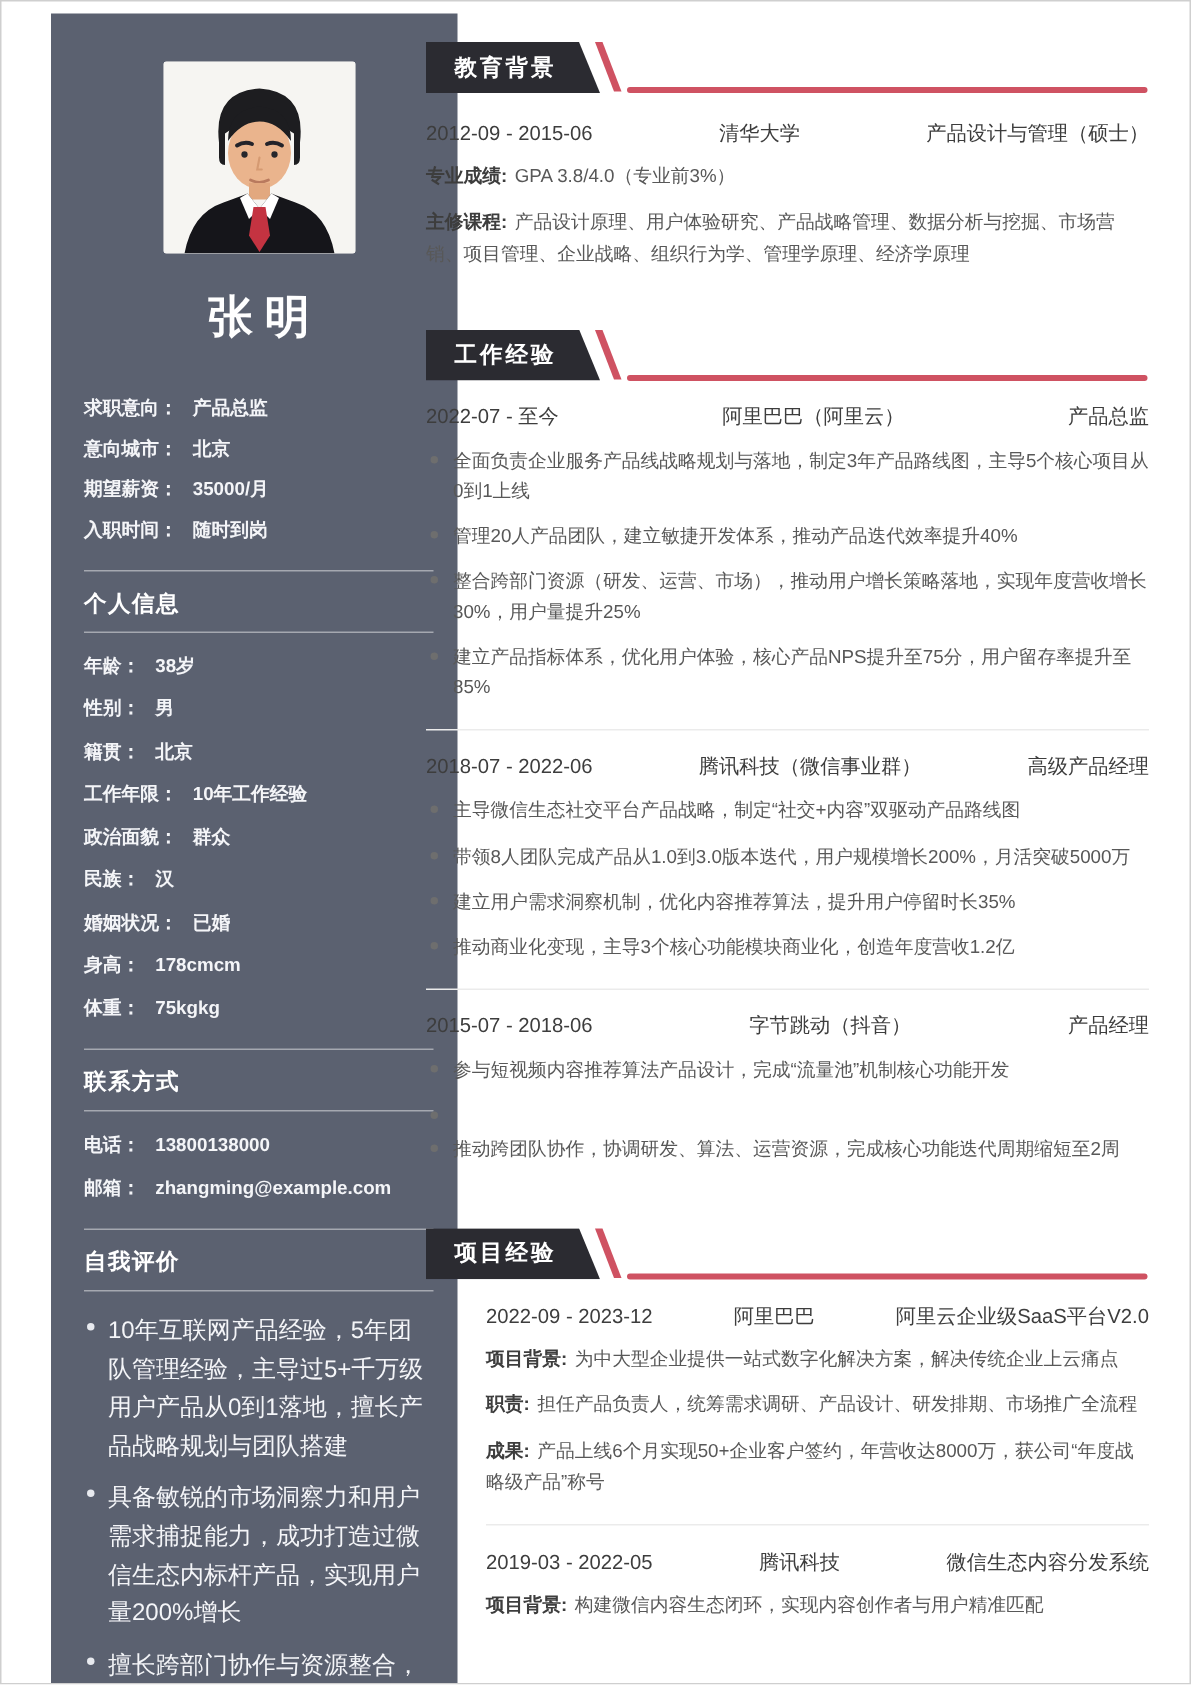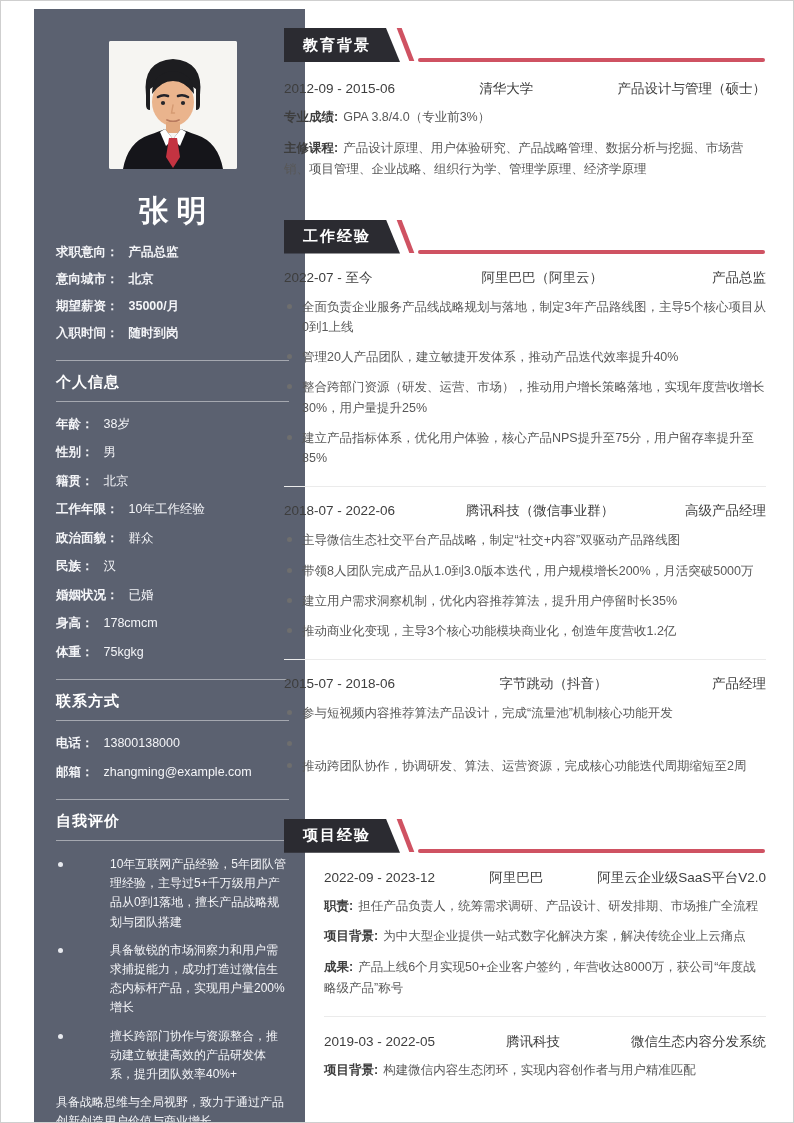--- a/index.html
+++ b/index.html
@@ -16,33 +16,33 @@
   }
   .photo {
     width:128px; height:128px; margin:0 auto; background:#f6f5f2;
     border-radius:2px; overflow:hidden;
   }
   .photo svg { display:block; width:128px; height:128px; }
   .side-name {
     margin-top:22px; text-align:center; font-size:30px; font-weight:bold;
     letter-spacing:8px; color:#ffffff; text-indent:8px;
   }
-  .summary { margin-top:12px; }
+  .summary { margin-top:32px; }
   .srow { display:flex; margin-bottom:10px; font-size:12.5px; font-weight:bold; line-height:1.35; }
   .srow .lab { white-space:nowrap; margin-right:10px; }
   .side-sec { margin-top:18px; border-top:1px solid rgba(255,255,255,0.45); padding-top:12px; }
   .side-sec h2 {
     font-size:15px; font-weight:bold; color:#ffffff; letter-spacing:1px;
     padding-bottom:9px; border-bottom:1px solid rgba(255,255,255,0.45); margin-bottom:14px;
   }
   .irow { display:flex; margin-bottom:11px; font-size:12.5px; line-height:1.4; }
   .irow .lab { font-weight:bold; white-space:nowrap; margin-right:10px; }
-  .irow .val { font-weight:400; word-break:break-all; }
+  .irow .val { font-weight:700; word-break:break-all; }
   .sbullets { margin-top:4px; }
-  .sbullet { display:flex; margin-bottom:9px; font-size:12px; line-height:1.6;gap:38px; }
+  .sbullet { display:flex; margin-bottom:9px; font-size:16px; line-height:1.6; }
   .sbullet .dot { flex:0 0 auto; width:5px; height:5px; border-radius:50%; background:#e8eaef; margin:7px 9px 0 2px; }
   
   .content { position:absolute; left:260px; top:0; width:532px; height:1123px; padding:27px 27px 0 23px; overflow:hidden; }
   .sec-header { position:relative; height:34px; }
   .badge {
     position:absolute; left:0; top:0; height:34px; width:116px;
     background:#2b2b31; display:flex; align-items:center; padding-left:19px;
     clip-path:polygon(0 0, calc(100% - 14px) 0, 100% 100%, 0 100%);
   }
   .badge span { color:#ffffff; font-size:15px; font-weight:bold; letter-spacing:2px; }
@@ -301,24 +301,24 @@
         <div class="rule"></div>
       </div>
 
       <article class="proj">
         <div class="entry-head">
           <span class="period">2022-09 - 2023-12</span>
           <span class="org">阿里巴巴</span>
           <span class="role">阿里云企业级SaaS平台V2.0</span>
         </div>
         <p class="kv">
+          <span class="kv-label">项目背景:</span><span class="kv-text">为中大型企业提供一站式数字化解决方案，解决传统企业上云痛点</span>
+        </p>
+        <p class="kv">
           <span class="kv-label">职责:</span><span class="kv-text">担任产品负责人，统筹需求调研、产品设计、研发排期、市场推广全流程</span>
-        </p>
-        <p class="kv">
-          <span class="kv-label">项目背景:</span><span class="kv-text">为中大型企业提供一站式数字化解决方案，解决传统企业上云痛点</span>
         </p>
         <p class="kv">
           <span class="kv-label">成果:</span><span class="kv-text">产品上线6个月实现50+企业客户签约，年营收达8000万，获公司“年度战略级产品”称号</span>
         </p>
       </article>
 
       <article class="proj">
         <div class="entry-head">
           <span class="period">2019-03 - 2022-05</span>
           <span class="org">腾讯科技</span>

